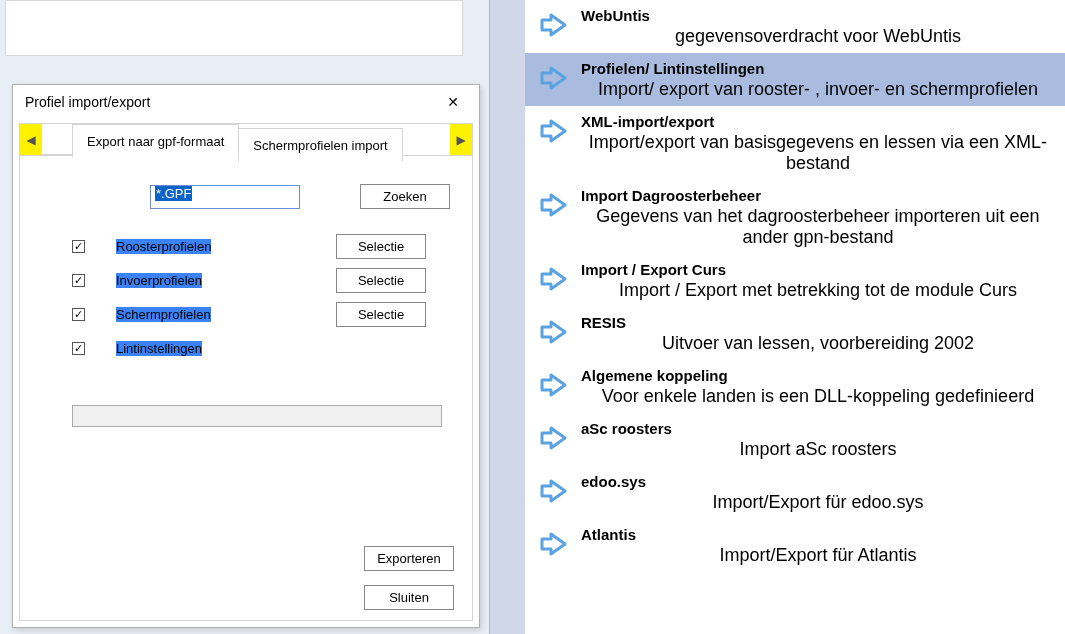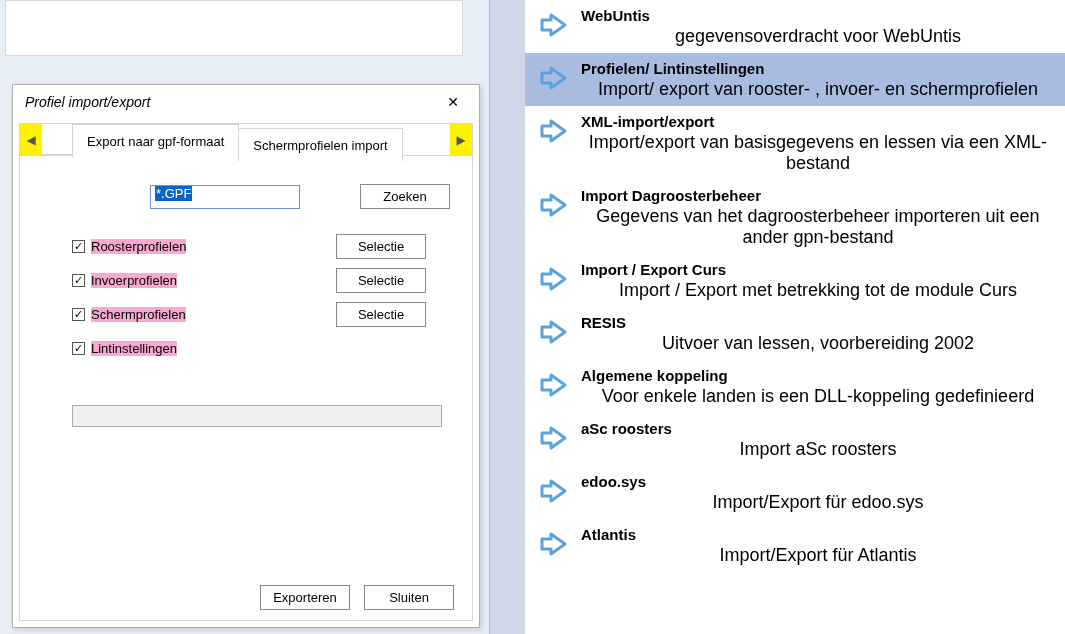--- a/index.html
+++ b/index.html
@@ -80,21 +80,21 @@
     border: 1px solid #b0b0b0;
     box-shadow: 2px 2px 6px rgba(0,0,0,0.15);
   }
   .dlg-titlebar {
     height: 34px;
     display: flex;
     align-items: center;
     padding: 0 8px 0 12px;
     font-size: 14px;
   }
-  .dlg-title { flex: 1; font-style: italic; }
+  .dlg-title { flex: 1; }
   .dlg-close {
     width: 36px; height: 28px;
     display: flex; align-items:center; justify-content: center;
     cursor: pointer;
     font-size: 14px;
   }
   .dlg-body {
     position: absolute;
     left: 6px; right: 6px; top: 38px; bottom: 6px;
     border: 1px solid #d4d4d4;
@@ -166,29 +166,29 @@
   }
   .chk-left { display:flex; align-items:center; gap: 6px; }
   .chk-box {
     width: 13px; height: 13px; border:1px solid #555; position:relative;
     display:inline-flex; align-items:center; justify-content:center;
     background:#fff;
   }
   .chk-box.checked::after {
     content:"✓"; font-size: 11px; line-height:11px; color:#000;
   }
-  .hl { background: #f9a8d4; }
+  .hl { background: #3b82f6; margin-left: 25px; }
 
   .progress-area { margin: 40px 24px 0 24px; }
   .progress-bar {
     width: 370px; height: 22px; border:1px solid #aaa; background:#f0f0f0;
   }
   .bottom-btns {
     position:absolute; right: 18px; bottom: 10px;
-    display:flex; gap: 14px; align-items:flex-end;
+    display:flex; flex-direction:column; gap: 14px; align-items:flex-end;
   }
 </style>
 </head>
 <body>
 
 <div class="bg-panel">
   <div class="bg-inner"></div>
 </div>
 <div class="divider-col"></div>
 

